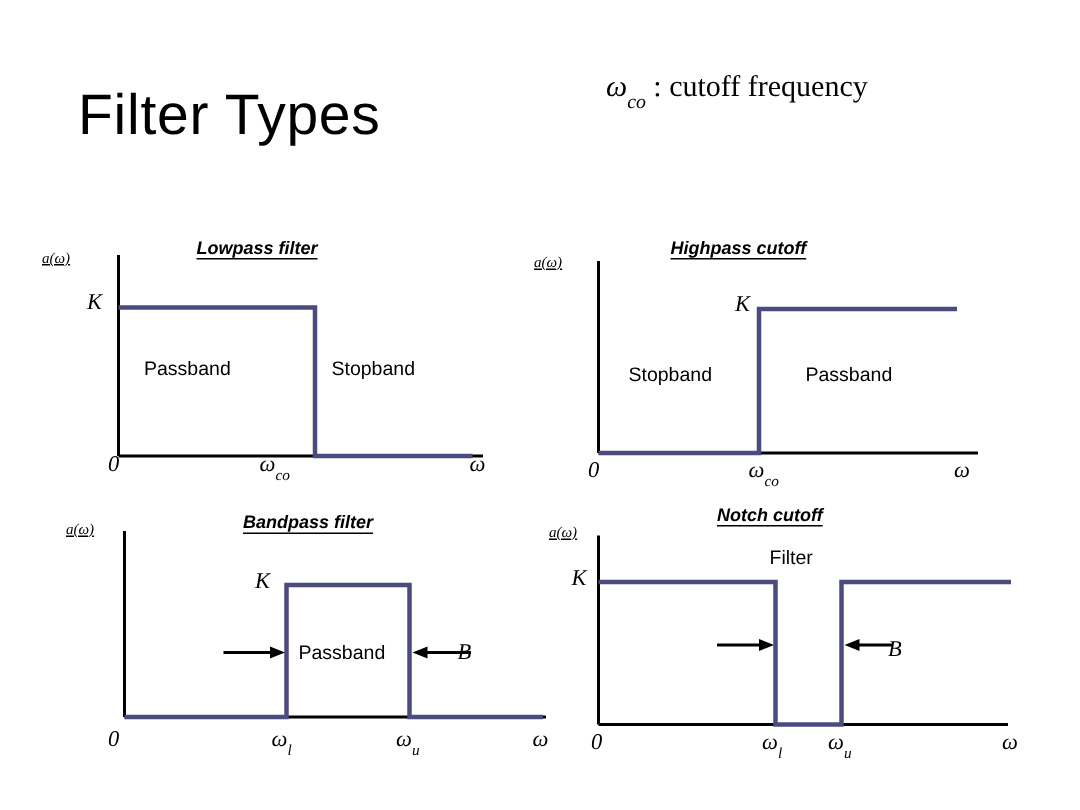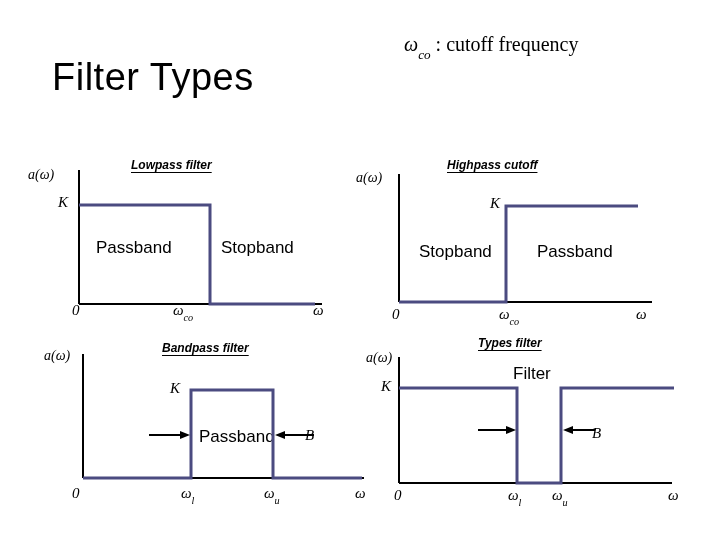--- a/index.html
+++ b/index.html
@@ -24,21 +24,21 @@
     font-family: "Liberation Sans", sans-serif;
     font-size: 38px;
     font-weight: 300;
     letter-spacing: 0.5px;
     color: #000;
     white-space: nowrap;
   }
   #header-notes {
     position: absolute;
     left: 404px;
-    top: 34px;
+    top: 48px;
     width: 300px;
   }
   .note-line {
     font-family: "Liberation Serif", serif;
     font-size: 20px;
     color: #000;
     white-space: nowrap;
     line-height: 1.0;
   }
   .note-line.first { margin-bottom: 14px; }
@@ -73,25 +73,25 @@
   .plot svg { display: block; }
 
   .axlabel {
     position: absolute;
     font-family: "Liberation Serif", serif;
     font-style: italic;
     font-size: 15px;
     color: #000;
     white-space: nowrap;
   }
-  .axlabel.small { font-size: 14px; }
+  .axlabel.small { font-size: 10px; text-decoration: underline; }
   .band-label {
     position: absolute;
     font-family: "Liberation Sans", sans-serif;
-    font-size: 17px;
+    font-size: 13px;
     color: #000;
     white-space: nowrap;
   }
   .tick-label {
     position: absolute;
     font-family: "Liberation Serif", serif;
     font-style: italic;
     font-size: 15px;
     color: #000;
     white-space: nowrap;
@@ -195,21 +195,21 @@
       </g>
       <g>
         <line x1="240" y1="83" x2="208" y2="83" stroke="#000000" stroke-width="2"></line>
         <polygon points="201,83 211,79 211,87" fill="#000000"></polygon>
       </g>
     </svg>
   </div>
 </div>
 
 <div class="panel" style="left:0px; top:0px;">
-  <div class="panel-title" style="left:478px; top:336px;">Types filter</div>
+  <div class="panel-title" style="left:478px; top:336px;">Notch cutoff</div>
 
   <div class="axlabel small" style="left:366px; top:350px;">a(ω)</div>
   <div class="axlabel" style="left:381px; top:378px;">K</div>
 
   <div class="band-label" style="left:513px; top:364px;">Filter</div>
   <div class="axlabel" style="left:592px; top:425px;">B</div>
 
   <div class="tick-label" style="left:394px; top:487px;">0</div>
   <div class="tick-label" style="left:508px; top:487px;">
     <span>ω</span><span class="omega-sub">l</span>

